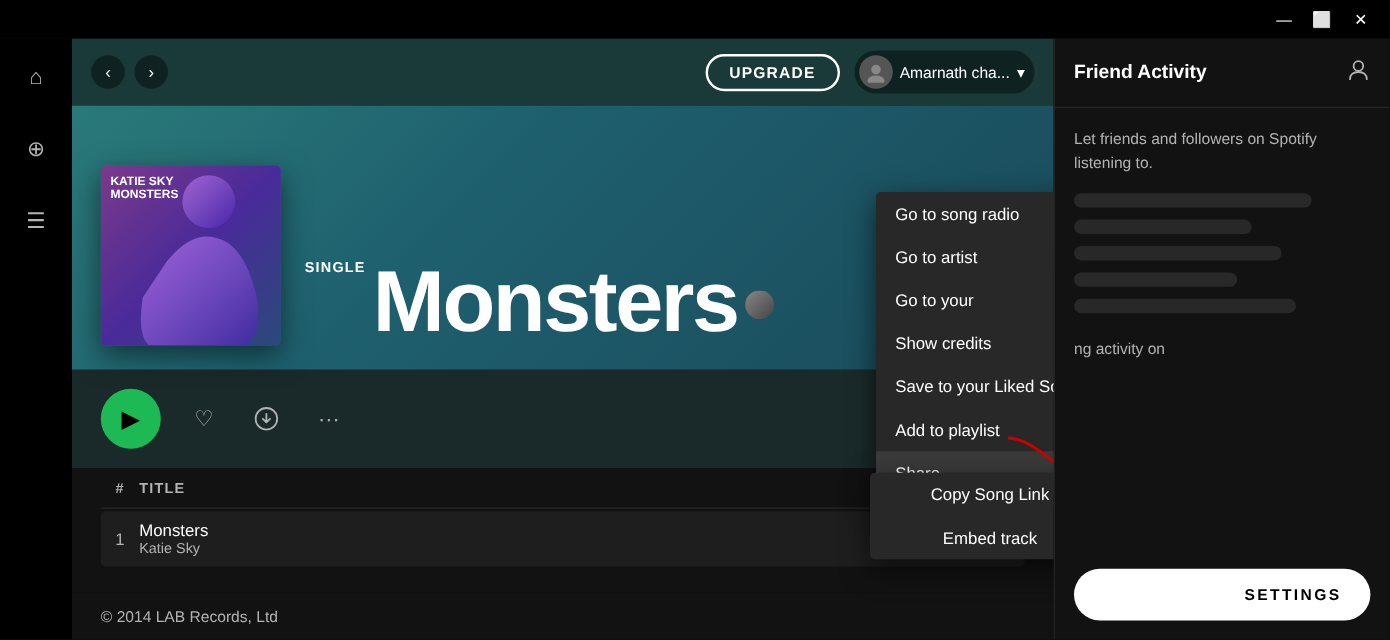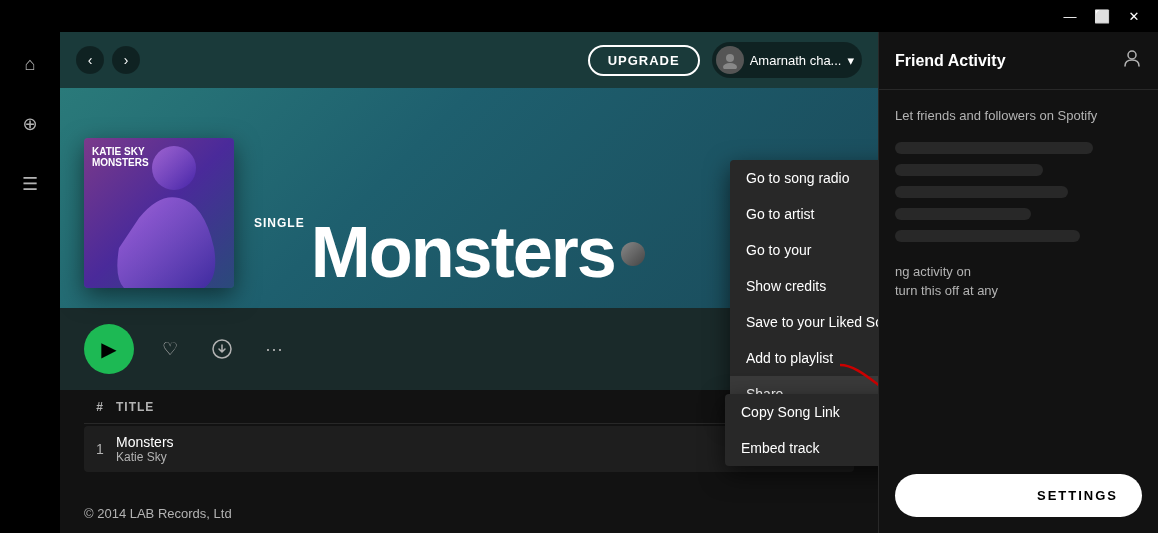--- a/index.html
+++ b/index.html
@@ -332,20 +332,21 @@
       background: #282828;
       border-radius: 4px;
       box-shadow: 0 8px 24px rgba(0,0,0,0.6);
       z-index: 101;
     }
     .submenu-item {
       padding: 10px 16px;
       color: #fff;
       font-size: 14px;
       cursor: pointer;
+      text-align: center;
     }
 
     
     .right-panel {
       width: 280px;
       background: #121212;
       border-left: 1px solid #282828;
       display: flex;
       flex-direction: column;
       overflow: hidden;
@@ -570,29 +571,29 @@
       <span class="right-panel-title">Friend Activity</span>
       <span class="right-panel-icon">
         <svg width="20" height="20" viewBox="0 0 20 20" fill="none">
           <circle cx="10" cy="7" r="4" stroke="#b3b3b3" stroke-width="1.5"></circle>
           <path d="M3 18c0-4 3-6 7-6s7 2 7 6" stroke="#b3b3b3" stroke-width="1.5" stroke-linecap="round"></path>
         </svg>
       </span>
     </div>
     <div class="right-panel-content">
       <p>Let friends and followers on Spotify</p>
+      <p>listening to.</p>
 
       <div class="friend-lines">
         <div class="friend-line" style="width:80%;"></div>
         <div class="friend-line" style="width:60%;"></div>
         <div class="friend-line" style="width:70%;"></div>
         <div class="friend-line" style="width:55%;"></div>
         <div class="friend-line" style="width:75%;"></div>
       </div>
 
       <div style="margin-top:20px;">
         <p>ng activity on</p>
-        <p>turn this off at any</p>
       </div>
     </div>
     <button class="settings-btn">SETTINGS</button>
   </div>
 </div>
 
 </body></html>

